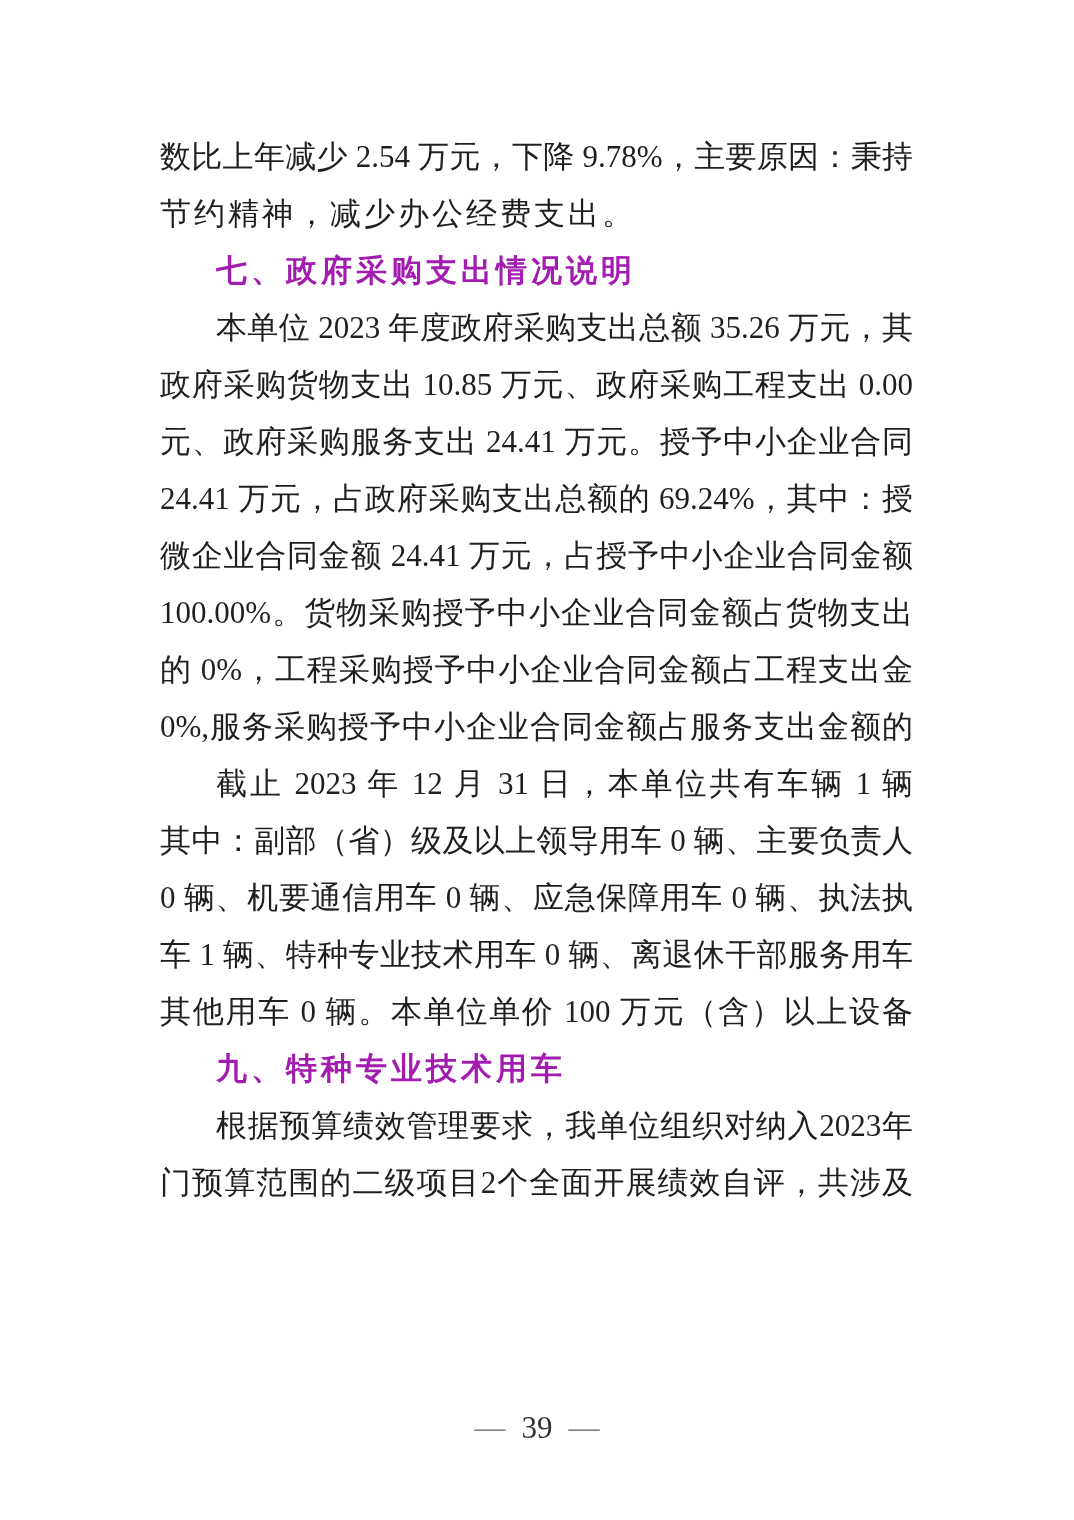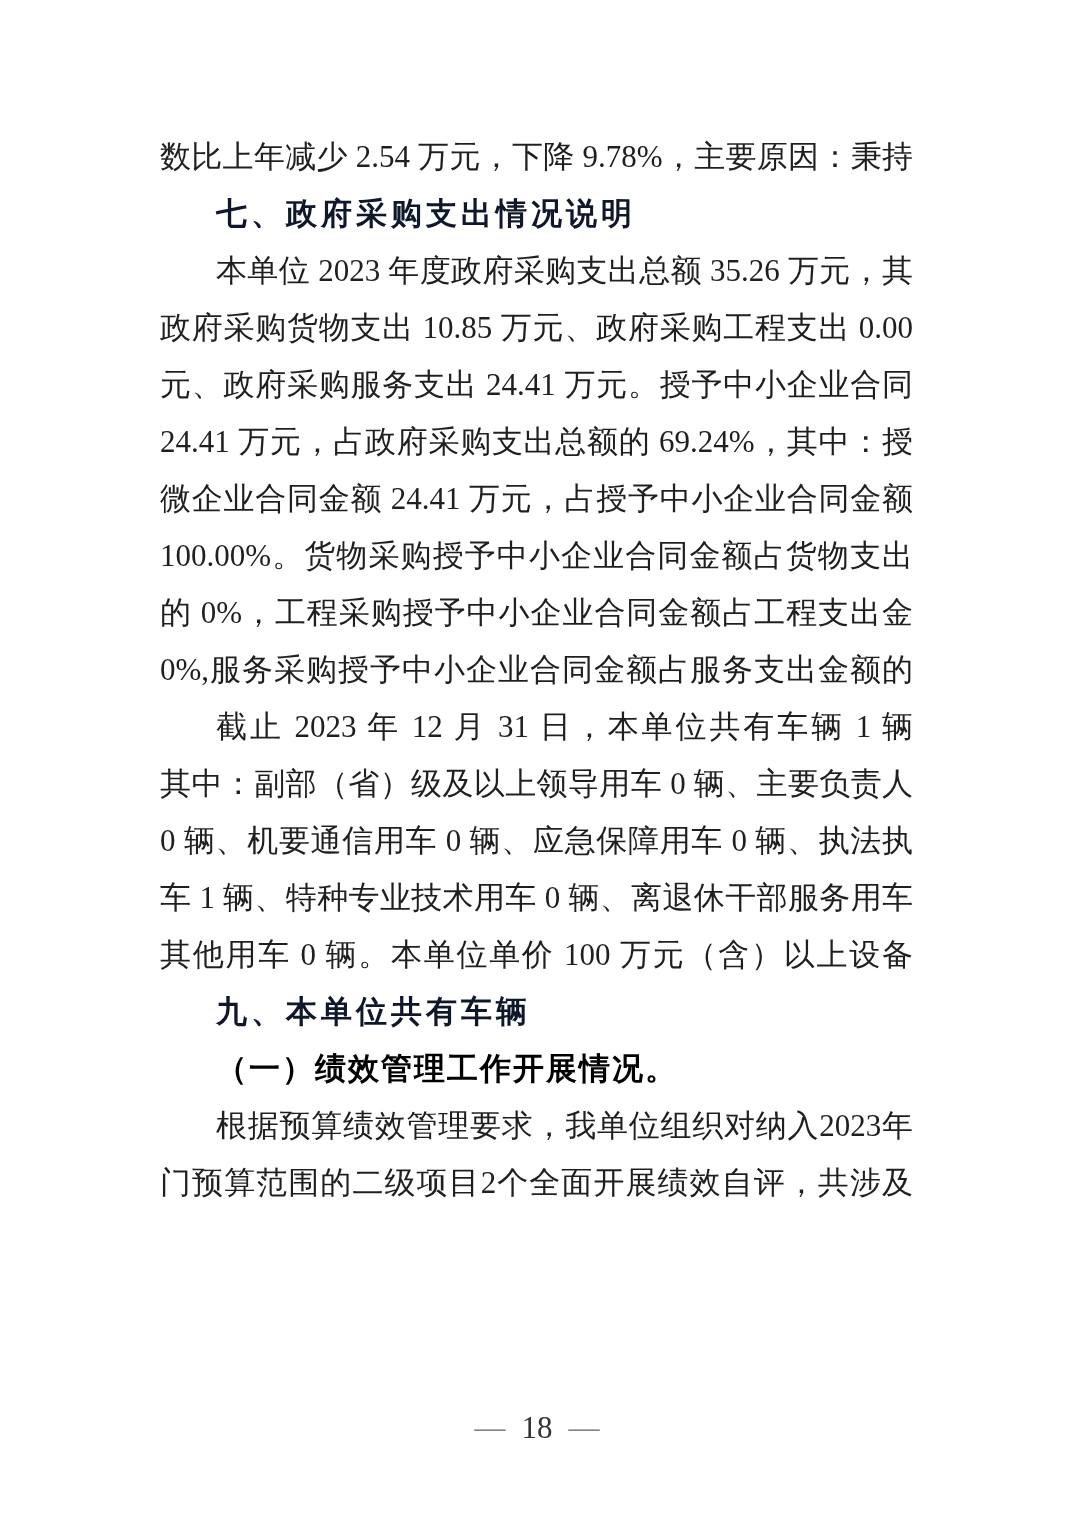--- a/index.html
+++ b/index.html
@@ -40,21 +40,21 @@
   }
   .line.indent {
     padding-left: 56px;
   }
   .line.indent.justify {
     width: 697px;
   }
   .line.heading {
     font-family: "Liberation Sans", "DejaVu Sans", sans-serif;
     font-weight: 700;
-    color: #0f172a;
+    color: #a21caf;
     letter-spacing: 4px;
   }
   .line.subheading {
     font-weight: 700;
     color: #000000;
     letter-spacing: 2px;
   }
   .footer {
     position: absolute;
     left: 0;
@@ -75,37 +75,37 @@
   .footer .num {
     color: #333333;
   }
 </style>
 </head>
 <body>
 
 <div class="page">
   <main class="content" id="content">
       <div class="line body justify">数比上年减少 2.54 万元，下降 9.78%，主要原因：秉持勤俭</div>
+      <div class="line body">节约精神，减少办公经费支出。</div>
       <div class="line heading indent">七、政府采购支出情况说明</div>
       <div class="line body indent justify">本单位 2023 年度政府采购支出总额 35.26 万元，其中：</div>
       <div class="line body justify">政府采购货物支出 10.85 万元、政府采购工程支出 0.00 万</div>
       <div class="line body justify">元、政府采购服务支出 24.41 万元。授予中小企业合同金额</div>
       <div class="line body justify">24.41 万元，占政府采购支出总额的 69.24%，其中：授予小</div>
       <div class="line body justify">微企业合同金额 24.41 万元，占授予中小企业合同金额的</div>
       <div class="line body justify">100.00%。货物采购授予中小企业合同金额占货物支出金额</div>
       <div class="line body justify">的 0%，工程采购授予中小企业合同金额占工程支出金额的</div>
       <div class="line body justify">0%,服务采购授予中小企业合同金额占服务支出金额的 100%。</div>
       <div class="line body indent justify">截止 2023 年 12 月 31 日，本单位共有车辆 1 辆（台），</div>
       <div class="line body justify">其中：副部（省）级及以上领导用车 0 辆、主要负责人用车</div>
       <div class="line body justify">0 辆、机要通信用车 0 辆、应急保障用车 0 辆、执法执勤用</div>
       <div class="line body justify">车 1 辆、特种专业技术用车 0 辆、离退休干部服务用车 0 辆、</div>
       <div class="line body justify">其他用车 0 辆。本单位单价 100 万元（含）以上设备（不含</div>
-      <div class="line heading indent">九、本单位共有车辆</div>
-      <div class="line subheading indent">（一）绩效管理工作开展情况。</div>
+      <div class="line heading indent">九、特种专业技术用车</div>
       <div class="line body indent justify">根据预算绩效管理要求，我单位组织对纳入2023年度部</div>
       <div class="line body justify">门预算范围的二级项目2个全面开展绩效自评，共涉及资金</div>
     </main>
   <footer class="footer">
     <span class="dash">—</span>
-    <span class="num">18</span>
+    <span class="num">39</span>
     <span class="dash">—</span>
   </footer>
 </div>
 
 </body></html>

